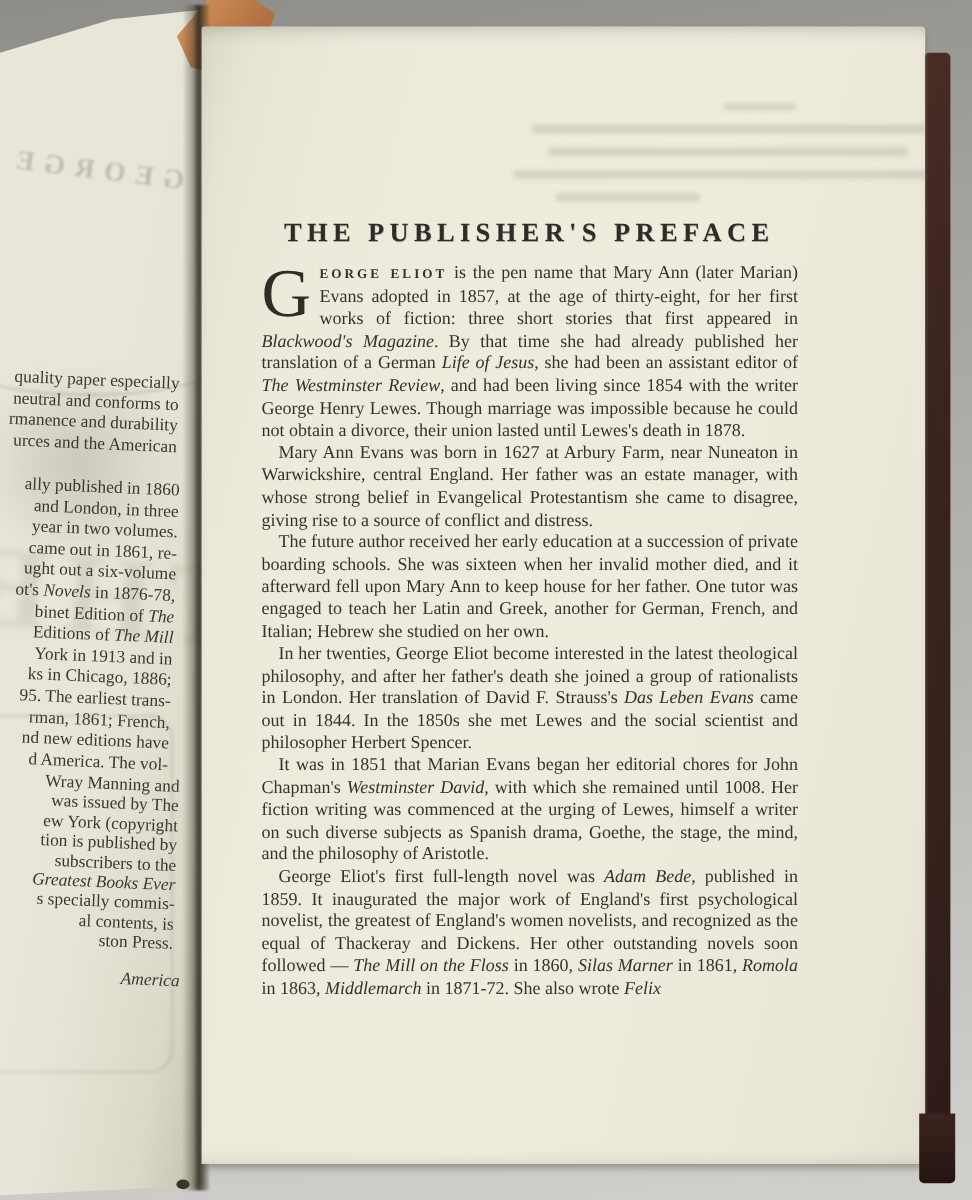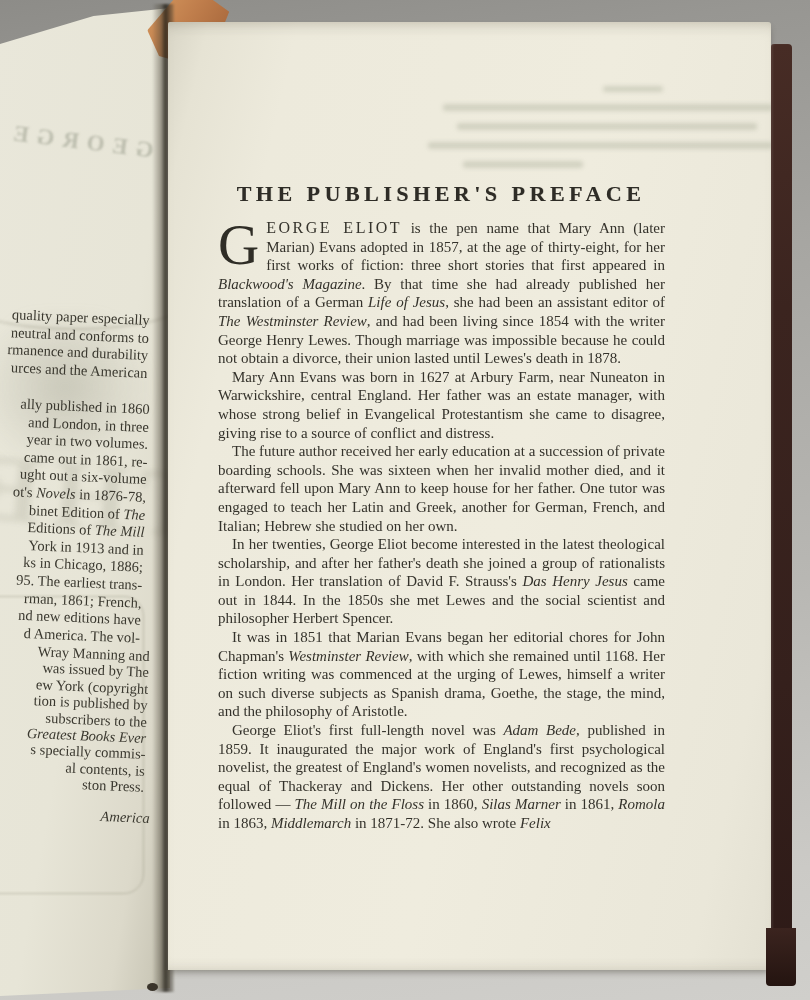--- a/index.html
+++ b/index.html
@@ -87,21 +87,21 @@
     position:absolute;left:50px;top:197px;width:447px;
     text-align:justify;font-size:15px;line-height:18.6px;color:#34322b;
   }
   .body p{margin:0;text-indent:14px;}
   .body p.first{text-indent:0;}
   .body i{}
   .drop-cap{
     float:left;font-size:57px;line-height:46px;padding:3px 7px 0 0;
     color:#2f2d26;font-weight:normal;
   }
-  .lead-in{letter-spacing:2.5px;font-size:16px;font-weight:normal;}
+  .lead-in{letter-spacing:2.5px;font-size:11px;font-weight:bold;}
   
   .cover{
     position:absolute;left:771px;top:44px;width:21px;height:941px;
     background:linear-gradient(180deg,#472c25 0%,#3b241f 28%,#35201c 68%,#2d1a17 100%);
     border-radius:3px 4px 3px 3px;
     box-shadow:inset 2px 0 2px rgba(255,255,255,0.08);
   }
   .cover-bottom{
     position:absolute;left:766px;top:928px;width:30px;height:58px;
     background:linear-gradient(180deg,#3b241f,#241410);border-radius:0 0 4px 4px;
@@ -164,22 +164,22 @@
       <div class="gl"></div>
       <div class="gl"></div>
       <div class="gl"></div>
       <div class="gl"></div>
     </div>
     <div class="heading">THE PUBLISHER'S PREFACE</div>
     <div class="body" id="body-paragraphs">
         <p class="body-para first"><span class="drop-cap">G</span><span class="lead-in">EORGE ELIOT</span><span> is the pen name that Mary Ann (later Marian) Evans adopted in 1857, at the age of thirty-eight, for her first works of fiction: three short stories that first appeared in </span><i>Blackwood's Magazine</i><span>. By that time she had already published her translation of a German </span><i>Life of Jesus</i><span>, she had been an assistant editor of </span><i>The Westminster Review</i><span>, and had been living since 1854 with the writer George Henry Lewes. Though marriage was impossible because he could not obtain a divorce, their union lasted until Lewes's death in 1878.</span></p>
         <p class="body-para"><span>Mary Ann Evans was born in 1627 at Arbury Farm, near Nuneaton in Warwickshire, central England. Her father was an estate manager, with whose strong belief in Evangelical Protestantism she came to disagree, giving rise to a source of conflict and distress.</span></p>
         <p class="body-para"><span>The future author received her early education at a succession of private boarding schools. She was sixteen when her invalid mother died, and it afterward fell upon Mary Ann to keep house for her father. One tutor was engaged to teach her Latin and Greek, another for German, French, and Italian; Hebrew she studied on her own.</span></p>
-        <p class="body-para"><span>In her twenties, George Eliot become interested in the latest theological scholarship, and after her father's death she joined a group of rationalists in London. Her translation of David F. Strauss's </span><i>Das Henry Jesus</i><span> came out in 1844. In the 1850s she met Lewes and the social scientist and philosopher Herbert Spencer.</span></p>
-        <p class="body-para"><span>It was in 1851 that Marian Evans began her editorial chores for John Chapman's </span><i>Westminster Review</i><span>, with which she remained until 1168. Her fiction writing was commenced at the urging of Lewes, himself a writer on such diverse subjects as Spanish drama, Goethe, the stage, the mind, and the philosophy of Aristotle.</span></p>
+        <p class="body-para"><span>In her twenties, George Eliot become interested in the latest theological philosophy, and after her father's death she joined a group of rationalists in London. Her translation of David F. Strauss's </span><i>Das Leben Evans</i><span> came out in 1844. In the 1850s she met Lewes and the social scientist and philosopher Herbert Spencer.</span></p>
+        <p class="body-para"><span>It was in 1851 that Marian Evans began her editorial chores for John Chapman's </span><i>Westminster David</i><span>, with which she remained until 1008. Her fiction writing was commenced at the urging of Lewes, himself a writer on such diverse subjects as Spanish drama, Goethe, the stage, the mind, and the philosophy of Aristotle.</span></p>
         <p class="body-para"><span>George Eliot's first full-length novel was </span><i>Adam Bede</i><span>, published in 1859. It inaugurated the major work of England's first psychological novelist, the greatest of England's women novelists, and recognized as the equal of Thackeray and Dickens. Her other outstanding novels soon followed — </span><i>The Mill on the Floss</i><span> in 1860, </span><i>Silas Marner</i><span> in 1861, </span><i>Romola</i><span> in 1863, </span><i>Middlemarch</i><span> in 1871-72. She also wrote </span><i>Felix</i></p>
       </div>
   </div>
 
   <div class="cover"></div>
   <div class="cover-bottom"></div>
 
 </div>
 
 </body></html>

